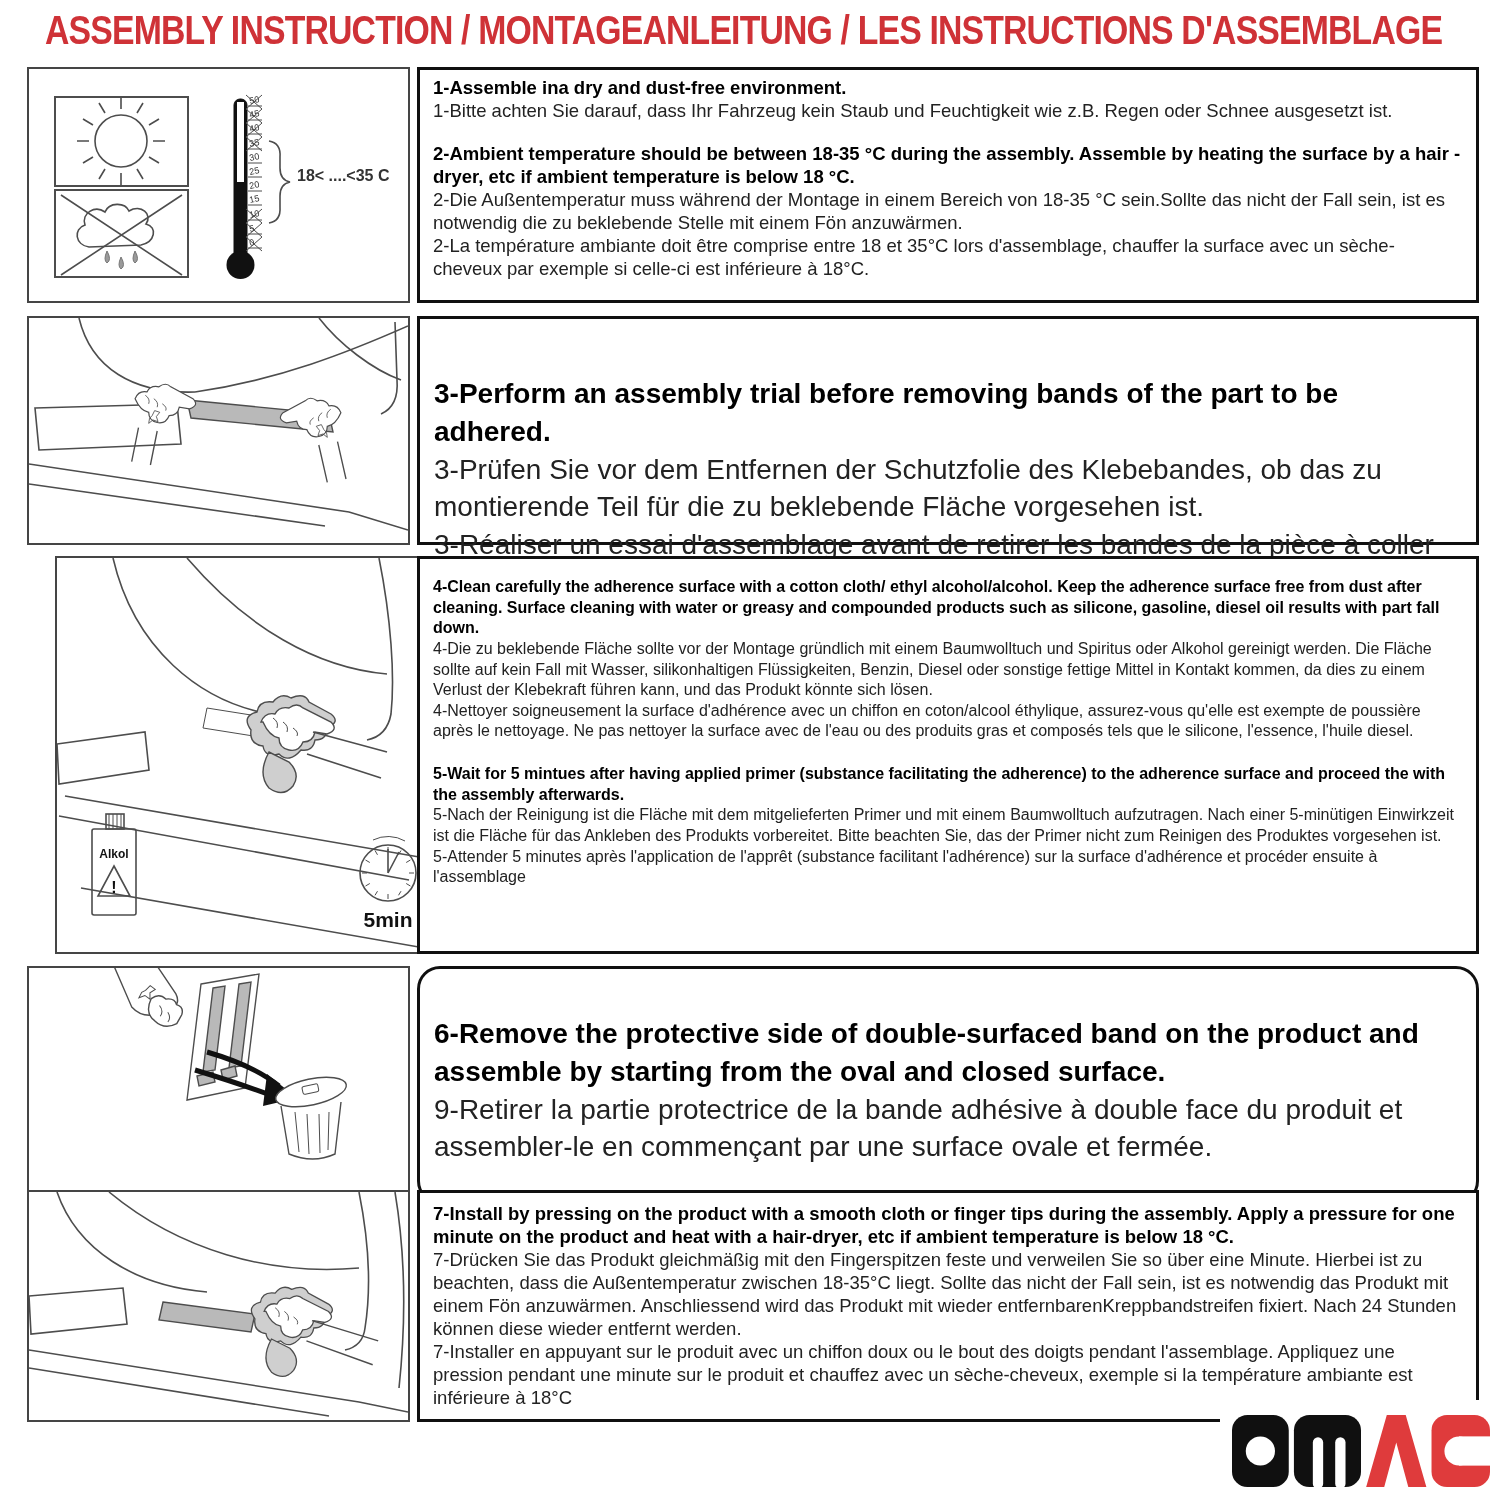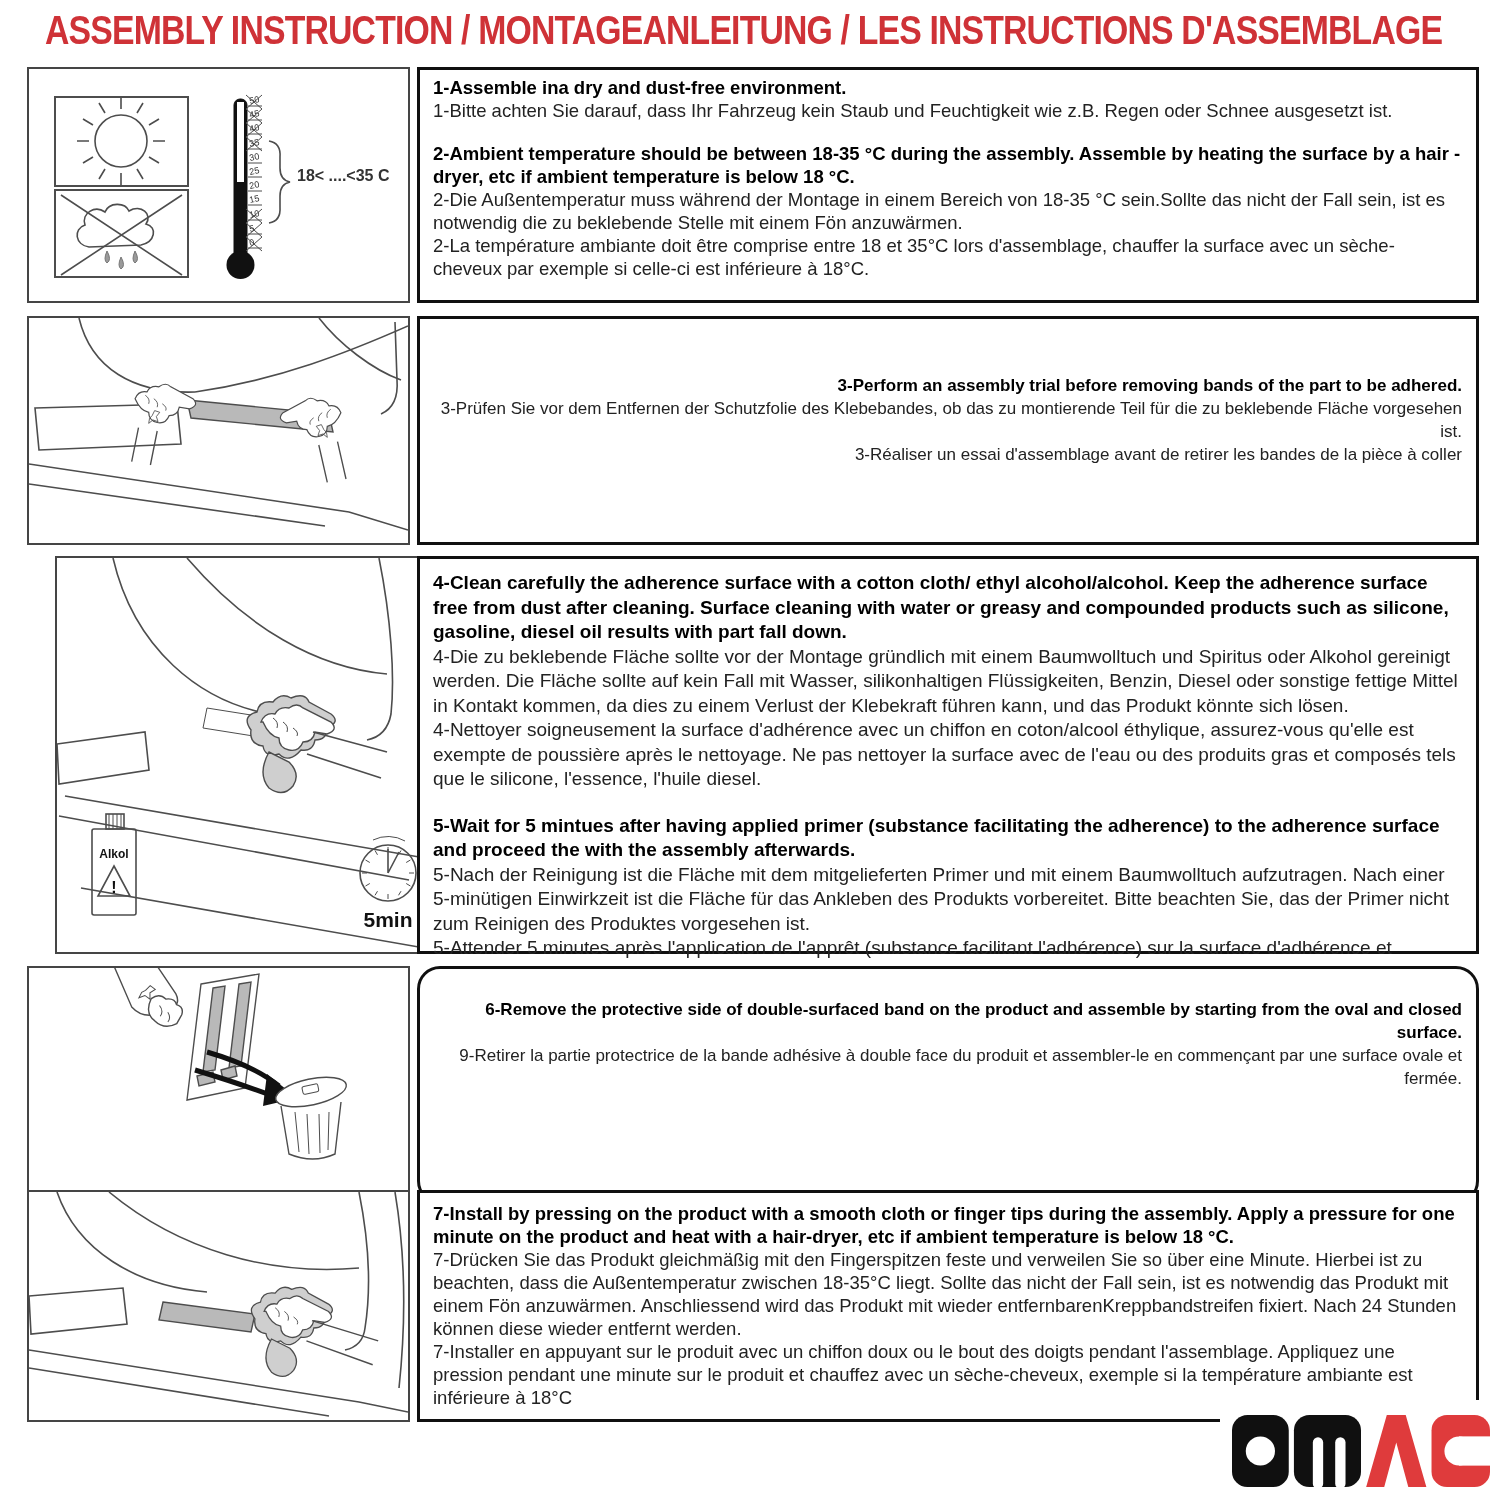--- a/index.html
+++ b/index.html
@@ -8,24 +8,24 @@
          letter-spacing:-1px;white-space:nowrap;transform:scaleX(.845);transform-origin:left top;}
   .row{position:absolute;left:0;width:1500px;}
   .lbox{position:absolute;left:27px;width:383px;border:2px solid #454545;background:#fff;box-sizing:border-box;}
   .lbox svg{display:block;width:100%;height:100%;}
   .tbox{position:absolute;left:417px;width:1062px;border:3px solid #101010;background:#fff;box-sizing:border-box;color:#222;}
   .tbox p{margin:0;}
   .b{font-weight:bold;color:#000;}
   .gap{margin-top:20px !important;}
   .gap-s{margin-top:22px !important;}
   .fs-s{font-size:18.5px;line-height:1.24;padding:7px 13px;}
-  .fs-m{font-size:19px;line-height:1.29;padding:12px 13px;}
-  .fs-l{font-size:17px;line-height:1.35;padding:10px 14px;text-align:right;}
+  .fs-m{font-size:16px;line-height:1.29;padding:18px 13px;}
+  .fs-l{font-size:28px;line-height:1.35;padding:10px 14px;}
   .pad-mid{padding-top:56px;}
-  .pad-mid2{padding-top:30px;border-radius:23px;}
+  .pad-mid2{padding-top:46px;border-radius:23px;}
   .ln{stroke:#4d4d4d;stroke-width:1.6;fill:none;}
   .lnthin{stroke:#4d4d4d;stroke-width:1;fill:none;}
   .ibox{fill:none;stroke:#4d4d4d;stroke-width:2;}
   .grayfill{fill:#b9b9b9;stroke:#4d4d4d;stroke-width:1.4;}
   .clothfill{fill:#cfcfcf;stroke:#4d4d4d;stroke-width:1.4;}
   .whitefill{fill:#ffffff;stroke:#4d4d4d;stroke-width:1.4;}
   .tick-num{font-size:9px;fill:#333;font-family:"Liberation Sans",sans-serif;}
   .temp-label{font-size:16px;font-weight:bold;fill:#333;font-family:"Liberation Sans",sans-serif;}
   .svg-label{font-weight:bold;fill:#111;font-family:"Liberation Sans",sans-serif;}
   .logo-wrap{position:absolute;left:1220px;top:1400px;width:280px;height:100px;background:#fff;}

